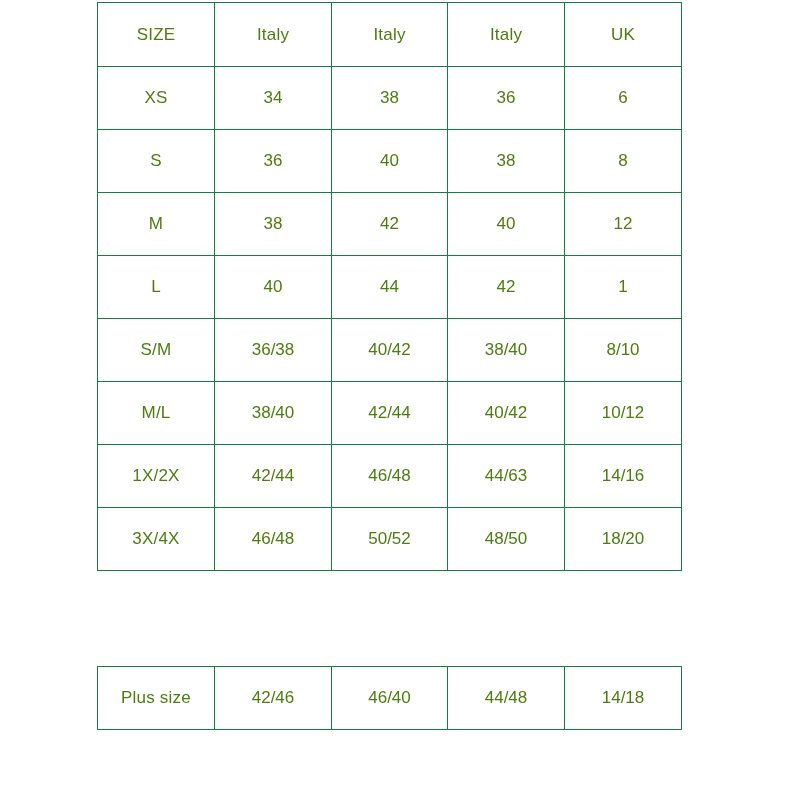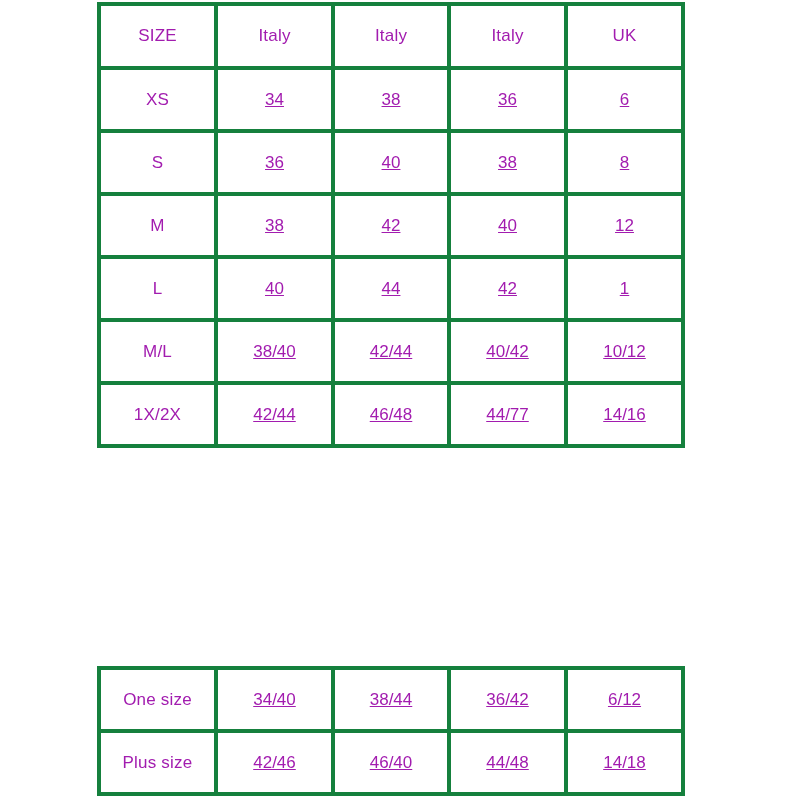--- a/index.html
+++ b/index.html
@@ -21,26 +21,26 @@
     box-sizing: border-box;
   }
   table.size-table {
     border-collapse: collapse;
     table-layout: fixed;
     width: 584px;
     margin: 0;
   }
   table.size-table td,
   table.size-table th {
-    border: 4px solid #15803d;
+    border: 1px solid #15803d;
     text-align: center;
     vertical-align: middle;
     font-weight: normal;
     font-size: 17px;
-    color: #a21caf;
+    color: #4d7c0f;
     padding: 0;
   }
   
   col.c0 { width: 117px; }
   col.c1 { width: 117px; }
   col.c2 { width: 116px; }
   col.c3 { width: 117px; }
   col.c4 { width: 117px; }
 
   #main-table tr { height: 63px; }
@@ -56,21 +56,20 @@
   .hdr {
     font-weight: bold;
     font-size: 17px;
     color: #262630;
     letter-spacing: 0.2px;
   }
   .val {
     font-weight: normal;
     font-size: 17px;
     color: #3a3a42;
-    text-decoration: underline;
   }
   .table-wrap-main {
     position: absolute;
     left: 97px;
     top: 2px;
   }
   .table-wrap-extra {
     position: absolute;
     left: 97px;
     top: 666px;
@@ -122,55 +121,62 @@
           <td class="val">12</td>
         </tr>
         <tr>
           <td class="lbl">L</td>
           <td class="val">40</td>
           <td class="val">44</td>
           <td class="val">42</td>
           <td class="val">1</td>
         </tr>
         <tr>
+          <td class="lbl">S/M</td>
+          <td class="val">36/38</td>
+          <td class="val">40/42</td>
+          <td class="val">38/40</td>
+          <td class="val">8/10</td>
+        </tr>
+        <tr>
           <td class="lbl">M/L</td>
           <td class="val">38/40</td>
           <td class="val">42/44</td>
           <td class="val">40/42</td>
           <td class="val">10/12</td>
         </tr>
         <tr>
           <td class="lbl">1X/2X</td>
           <td class="val">42/44</td>
           <td class="val">46/48</td>
-          <td class="val">44/77</td>
+          <td class="val">44/63</td>
           <td class="val">14/16</td>
+        </tr>
+        <tr>
+          <td class="lbl">3X/4X</td>
+          <td class="val">46/48</td>
+          <td class="val">50/52</td>
+          <td class="val">48/50</td>
+          <td class="val">18/20</td>
         </tr>
       </tbody>
     </table>
   </div>
 
   <div class="table-wrap-extra">
     <table class="size-table" id="extra-table">
       <colgroup>
         <col class="c0">
           <col class="c1">
           <col class="c2">
           <col class="c3">
           <col class="c4">
       </colgroup>
       <tbody>
         <tr>
-          <td class="lbl">One size</td>
-          <td class="val">34/40</td>
-          <td class="val">38/44</td>
-          <td class="val">36/42</td>
-          <td class="val">6/12</td>
-        </tr>
-        <tr>
           <td class="lbl">Plus size</td>
           <td class="val">42/46</td>
           <td class="val">46/40</td>
           <td class="val">44/48</td>
           <td class="val">14/18</td>
         </tr>
       </tbody>
     </table>
   </div>
 

